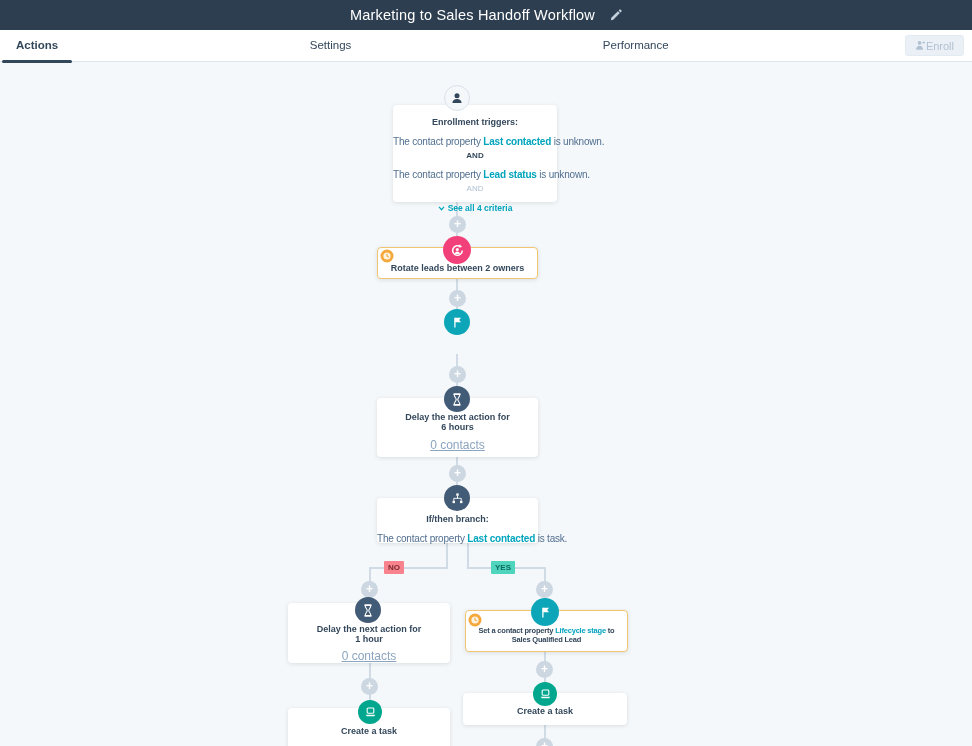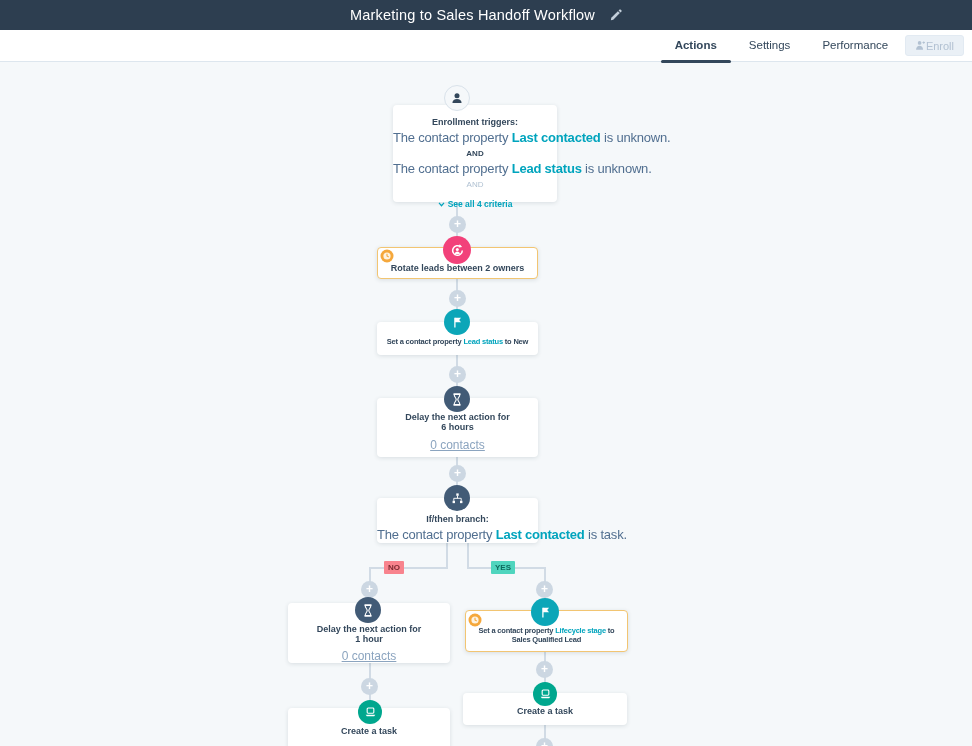--- a/index.html
+++ b/index.html
@@ -7,21 +7,21 @@
   body { font-family:"Liberation Sans", sans-serif; background:#f5f8fa; }
   .stage { position:relative; width:972px; height:746px; overflow:hidden; }
 
   
   .appbar { position:absolute; left:0; top:0; width:972px; height:30px; background:#2d3e50;
             display:flex; align-items:center; justify-content:center; z-index:10; }
   .appbar .title-wrap { display:flex; align-items:center; gap:15px; }
   .appbar .title { color:#ffffff; font-size:14.5px; font-weight:500; letter-spacing:.2px; }
   .tabbar { position:absolute; left:0; top:30px; width:972px; height:32px; background:#ffffff;
             border-bottom:1px solid #dde6ee; z-index:10; }
-  .tabs { height:48px; display:flex; justify-content:flex-end; }
+  .tabs { height:48px; display:flex; justify-content:space-between; }
   .tab { position:relative; height:32px; line-height:31px; padding:0 16px; font-size:11.5px;
          color:#33475b; cursor:pointer; }
   .tab.active { font-weight:700; }
   .tab.active::after { content:""; position:absolute; left:2px; right:2px; bottom:-1px; height:3px;
          background:#33475b; border-radius:2px; }
   .enroll-btn { position:absolute; right:8px; top:5px; height:21px; padding:0 9px; background:#eaf0f6;
          border:1px solid #e2eaf2; border-radius:3px; color:#b2c1d2; font-size:11px;
          display:flex; align-items:center; cursor:default; }
 
   
@@ -30,21 +30,21 @@
           color:#ffffff; font-size:12px; font-weight:700; line-height:16px; text-align:center;
           z-index:4; cursor:pointer; }
   .card { position:absolute; background:#ffffff; border-radius:4px; z-index:2; text-align:center;
           box-shadow:0 1px 4px rgba(45,62,80,.14); cursor:pointer; }
   .card.warn { border:1px solid #f2c572; }
   .nodeicon { position:absolute; border-radius:50%; z-index:5; display:flex; align-items:center;
           justify-content:center; }
   .badge { position:absolute; width:14px; height:14px; z-index:6; }
   .bold { font-weight:700; color:#33475b; }
   .lk { color:#00a4bd; font-weight:700; }
-  .tline { font-size:13px; color:#516f90; letter-spacing:-.2px; white-space:nowrap; margin-top:3px; }
+  .tline { font-size:10px; color:#516f90; letter-spacing:-.2px; white-space:nowrap; margin-top:9px; }
   .meta { font-size:12px; color:#8ba4bf; margin-top:6px;text-decoration:underline; }
   .and { font-size:8px; font-weight:700; color:#33475b; margin-top:4px; }
   .and.dim { color:#b0c1d2; font-weight:400; }
   .seeall { font-size:8.5px; font-weight:700; color:#00a4bd; margin-top:10px; cursor:pointer;
             display:flex; align-items:center; justify-content:center; gap:3px; }
   .branch-label { position:absolute; z-index:3; font-size:8px; font-weight:700; padding:2px 4px;
             border-radius:1px; }
   .no-label  { background:#f8838d; color:#7a2a31; }
   .yes-label { background:#4fd5be; color:#0d6a5d; }
 </style>
@@ -139,23 +139,20 @@
     </svg>
   </div>
   <div class="badge" style="left:380px;top:249px">
     <svg width="14" height="14" viewBox="0 0 14 14">
       <circle cx="7" cy="7" r="6.5" fill="#f5a83c"></circle>
       <circle cx="7" cy="7" r="3.6" fill="#fdf3e2"></circle>
       <path d="M7 4.8 V7 L8.7 8" stroke="#f5a83c" stroke-width="1.1" fill="none"></path>
     </svg>
   </div>
 
-  <div class="card" style="left:377px;top:322px;width:161px;height:33px;padding-top:15px">
-    <div style="font-size:7.5px;letter-spacing:-.2px;white-space:nowrap" class="bold"><span>Set a contact property </span><span class="lk">Lead status</span><span> to New</span></div>
-  </div>
   <div class="nodeicon" style="left:444px;top:309px;width:26px;height:26px;background:#0ca6b8">
     <svg width="13" height="13" viewBox="0 0 14 14">
       <path d="M4.2 2 V12.5" stroke="#ffffff" stroke-width="1.4"></path>
       <path d="M4.2 2 H10.8 L8.8 4.3 L10.8 6.6 H4.2 Z" fill="#ffffff"></path>
     </svg>
   </div>
 
   <div class="card" style="left:377px;top:398px;width:161px;height:59px;padding-top:14px">
     <div style="font-size:9px" class="bold">Delay the next action for</div>
     <div style="font-size:9px" class="bold">6 hours</div>

